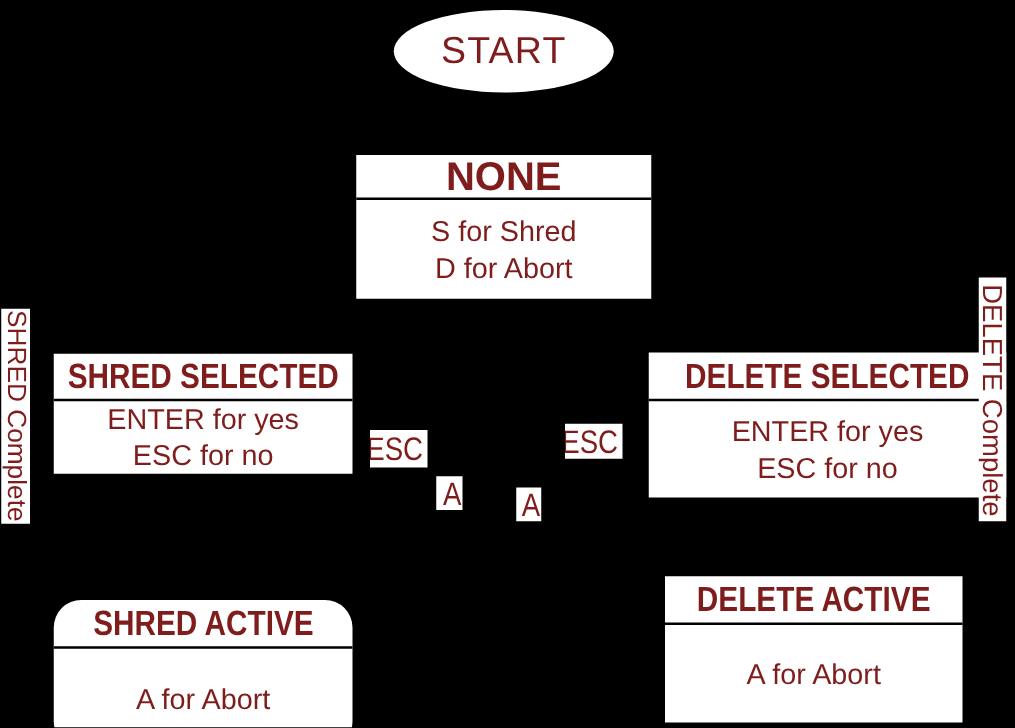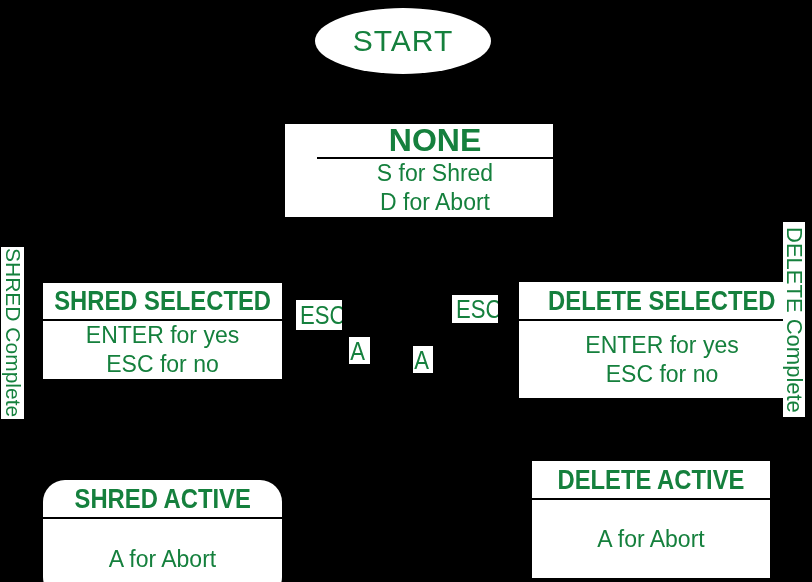--- a/index.html
+++ b/index.html
@@ -1,18 +1,18 @@
 <!DOCTYPE html>
 <html><head>
 <meta charset="utf-8">
 <style>
   html,body{margin:0;padding:0;background:#000;}
   .canvas{
     position:relative;width:812px;height:582px;background:#000000;
-    font-family:"Liberation Sans",sans-serif;color:#15803d;overflow:hidden;
+    font-family:"Liberation Sans",sans-serif;color:#7f1d1d;overflow:hidden;
   }
   
   .start-node{
     position:absolute;left:315px;top:8px;width:176px;height:66px;
     background:#ffffff;border-radius:50%;
     display:flex;align-items:center;justify-content:center;
     font-size:30px;letter-spacing:1px;
   }
   
   .state{position:absolute;background:#ffffff;display:flex;flex-direction:column;}
@@ -20,29 +20,29 @@
     font-weight:bold;border-bottom:2px solid #000;
     display:flex;align-items:center;justify-content:center;
     white-space:nowrap;overflow:hidden;
   }
   .state-title>span{display:inline-block;transform:scaleX(.85);}
   #state-none .state-title{font-size:32px;height:34px;}
   #state-none .state-title>span{transform:none;}
   .state.small .state-title{font-size:28px;height:37px;}
   .state-body{flex:1;display:flex;flex-direction:column;justify-content:center;}
   .state-line{text-align:center;font-size:23px;line-height:29px;white-space:nowrap;}
-  #state-none{left:285px;top:124px;width:236px;height:93px;padding-left:32px;}
+  #state-none{left:285px;top:124px;width:236px;height:115px;}
   #state-shred-selected{left:43px;top:283px;width:239px;height:96px;}
   #state-delete-selected{left:519px;top:282px;width:286px;height:116px;}
   #state-shred-active{left:43px;top:480px;width:239px;height:119px;border-radius:22px;}
   #state-delete-active{left:532px;top:461px;width:238px;height:117px;}
   
   .edge-label{
     position:absolute;background:#ffffff;
-    display:flex;align-items:center;justify-content:flex-start;overflow:hidden;
+    display:flex;align-items:center;justify-content:flex-end;overflow:hidden;margin-top:44px;
   }
   .edge-label>span{font-size:26px;display:inline-block;transform:scaleX(.85);line-height:1;}
   #esc-left{left:296px;top:300px;width:46px;height:30px;}
   #esc-right{left:452px;top:295px;width:46px;height:28px;}
   #a-left{left:349px;top:337px;width:21px;height:27px;}
   #a-right{left:413px;top:346px;width:20px;height:27px;}
   
   .vlabel{
     position:absolute;background:#ffffff;writing-mode:vertical-rl;
     display:flex;align-items:center;justify-content:center;

